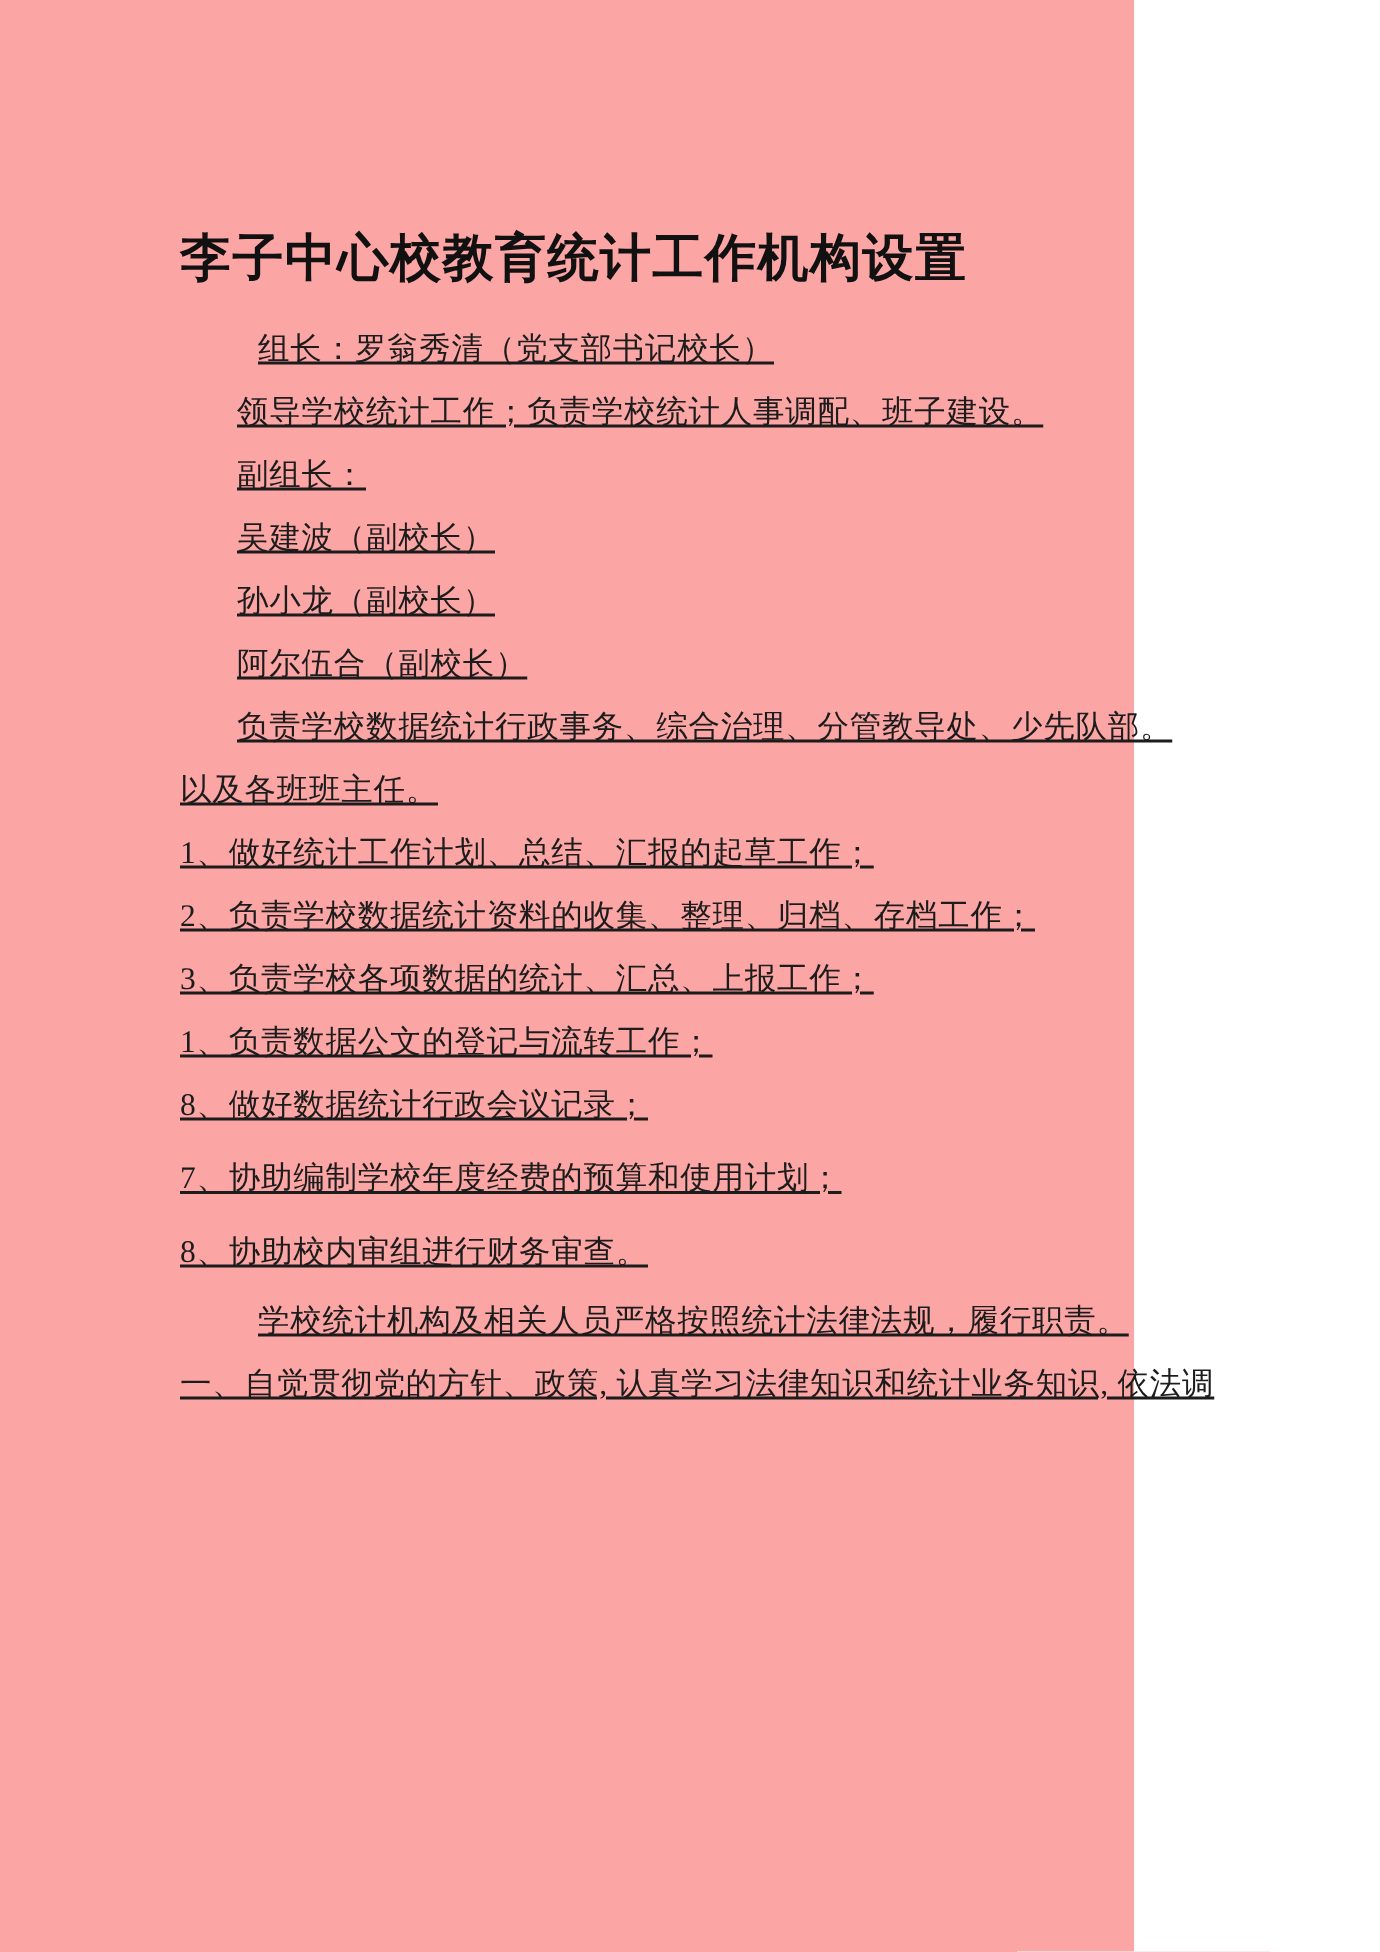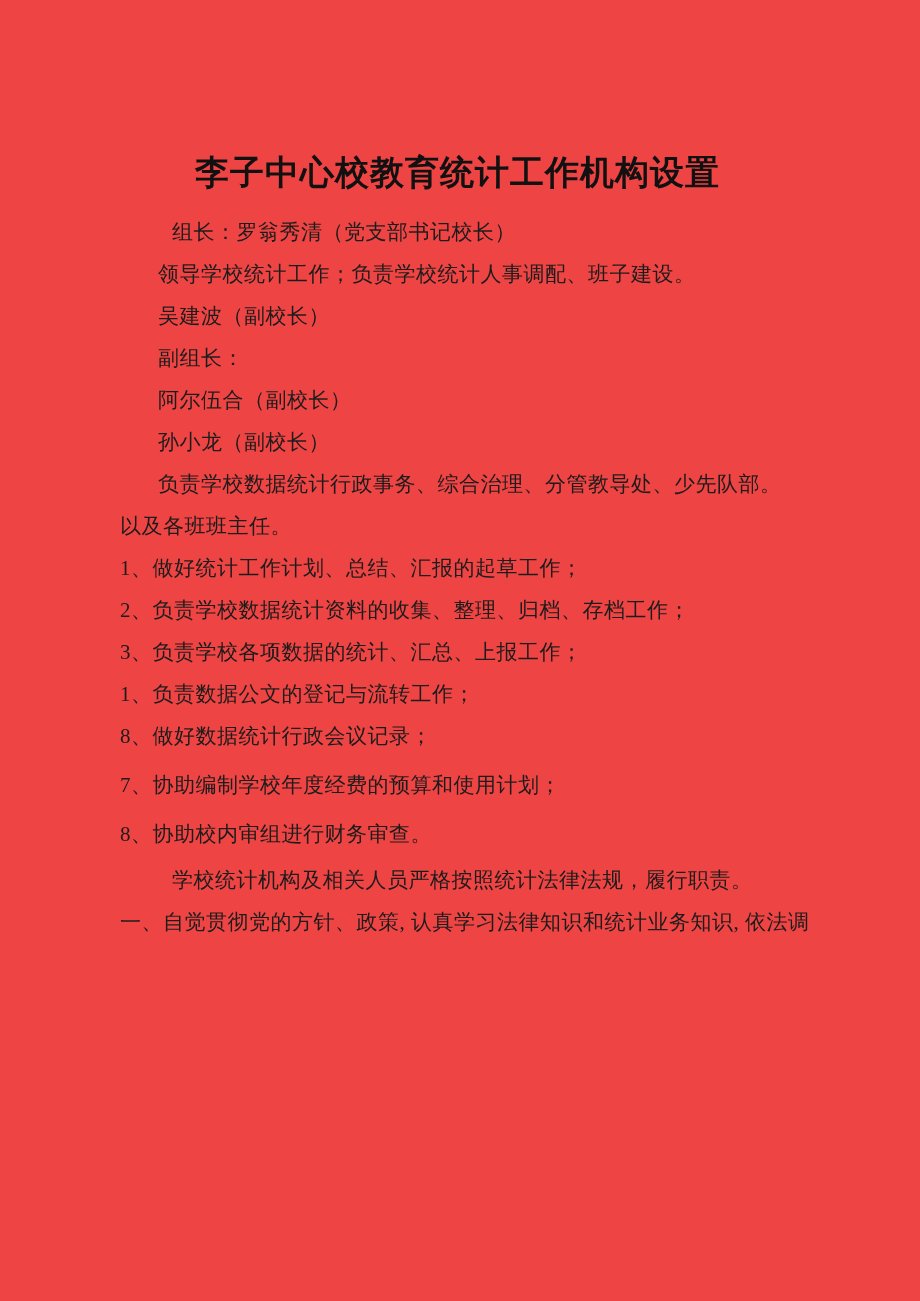--- a/index.html
+++ b/index.html
@@ -9,61 +9,62 @@
   }
   body {
     width: 920px;
     height: 1301px;
     overflow: hidden;
     font-family: "Liberation Serif", "DejaVu Serif", serif;
     color: #1c1c1c;
   }
   .page {
     box-sizing: border-box;
-    width: 920px;
+    width: 756px;
     height: 1301px;
     padding: 153px 125px 0 120px;
-    background: #ef4444;
+    background: #fca5a5;
   }
   .doc-title {
     font-size: 34px;
     font-weight: bold;
     line-height: 40px;
     text-align: center;
     margin: 0 0 26px 0;
     color: #111111;
     letter-spacing: 1px;
     white-space: nowrap;
   }
   .line {
     font-size: 21px;
     line-height: 27px;
     margin: 0 0 15px 0;
     white-space: nowrap;
     letter-spacing: 0.5px;
+    text-decoration: underline;
   }
   .ind2a { text-indent: 52px; }  
   .ind2  { text-indent: 38px; }  
   .flush { text-indent: 0; }     
   .gap-sm  { margin-bottom: 22px; }
   .gap-lg  { margin-bottom: 34px; }
   .gap-lg2 { margin-bottom: 19px; }
 </style>
 </head>
 <body>
 
 <div class="page">
   <h1 class="doc-title">李子中心校教育统计工作机构设置</h1>
 
   <p class="line ind2a">组长：罗翁秀清（党支部书记校长）</p>
   <p class="line ind2">领导学校统计工作；负责学校统计人事调配、班子建设。</p>
+  <p class="line ind2">副组长：</p>
   <p class="line ind2">吴建波（副校长）</p>
-  <p class="line ind2">副组长：</p>
+  <p class="line ind2">孙小龙（副校长）</p>
   <p class="line ind2">阿尔伍合（副校长）</p>
-  <p class="line ind2">孙小龙（副校长）</p>
   <p class="line ind2">负责学校数据统计行政事务、综合治理、分管教导处、少先队部。</p>
   <p class="line flush">以及各班班主任。</p>
   <p class="line flush">1、做好统计工作计划、总结、汇报的起草工作；</p>
   <p class="line flush">2、负责学校数据统计资料的收集、整理、归档、存档工作；</p>
   <p class="line flush">3、负责学校各项数据的统计、汇总、上报工作；</p>
   <p class="line flush">1、负责数据公文的登记与流转工作；</p>
   <p class="line flush gap-sm">8、做好数据统计行政会议记录；</p>
   <p class="line flush gap-sm">7、协助编制学校年度经费的预算和使用计划；</p>
   <p class="line flush gap-lg2">8、协助校内审组进行财务审查。</p>
   <p class="line ind2a">学校统计机构及相关人员严格按照统计法律法规，履行职责。</p>

